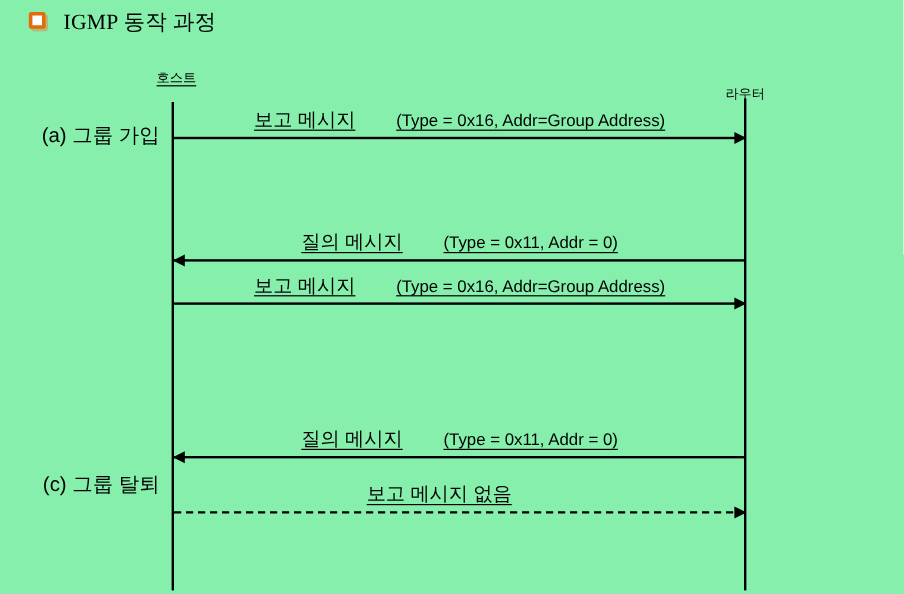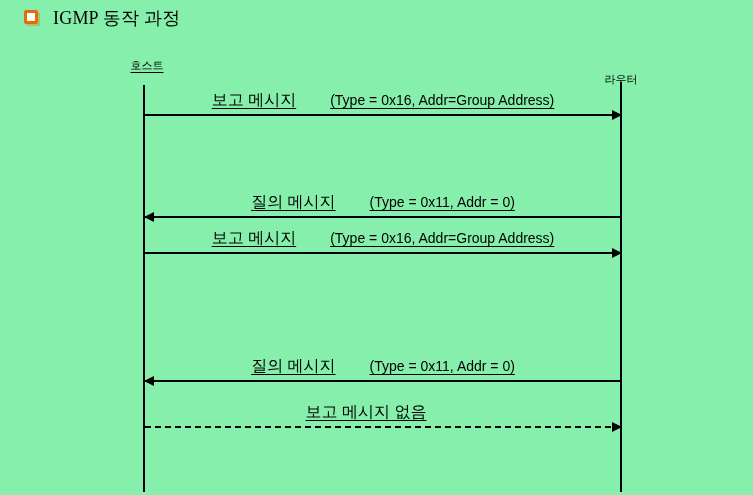--- a/index.html
+++ b/index.html
@@ -72,20 +72,21 @@
     <span class="bullet"></span>
     <span class="title-text">IGMP 동작 과정</span>
   </div>
 
   <div class="actor underlined" style="left:147px;top:54px;">호스트</div>
   <div class="actor" style="left:621px;top:68px;">라우터</div>
 
   <div class="lifeline" style="left:143px;top:85px;height:407px;"></div>
   <div class="lifeline" style="left:620px;top:82px;height:410px;"></div>
 
+  <div class="section-label" style="top:102px;">(a) 그룹 가입</div>
   <div class="msg" style="top:89px;">
     <span>보고 메시지</span><span class="detail">(Type = 0x16, Addr=Group Address)</span>
   </div>
   <div class="arrow to-right" style="top:114px;">
     <span class="shaft"></span>
     <span class="head"></span>
   </div>
 
   <div class="msg" style="top:191px;">
     <span>질의 메시지</span><span class="detail">(Type = 0x11, Addr = 0)</span>
@@ -95,20 +96,21 @@
     <span class="head"></span>
   </div>
   <div class="msg" style="top:227px;">
     <span>보고 메시지</span><span class="detail">(Type = 0x16, Addr=Group Address)</span>
   </div>
   <div class="arrow to-right" style="top:252px;">
     <span class="shaft"></span>
     <span class="head"></span>
   </div>
 
+  <div class="section-label" style="top:393px;">(c) 그룹 탈퇴</div>
   <div class="msg" style="top:355px;">
     <span>질의 메시지</span><span class="detail">(Type = 0x11, Addr = 0)</span>
   </div>
   <div class="arrow to-left" style="top:380px;">
     <span class="shaft"></span>
     <span class="head"></span>
   </div>
   <div class="msg" style="top:401px;">
     <span>보고 메시지 없음</span><span class="detail"></span>
   </div>

